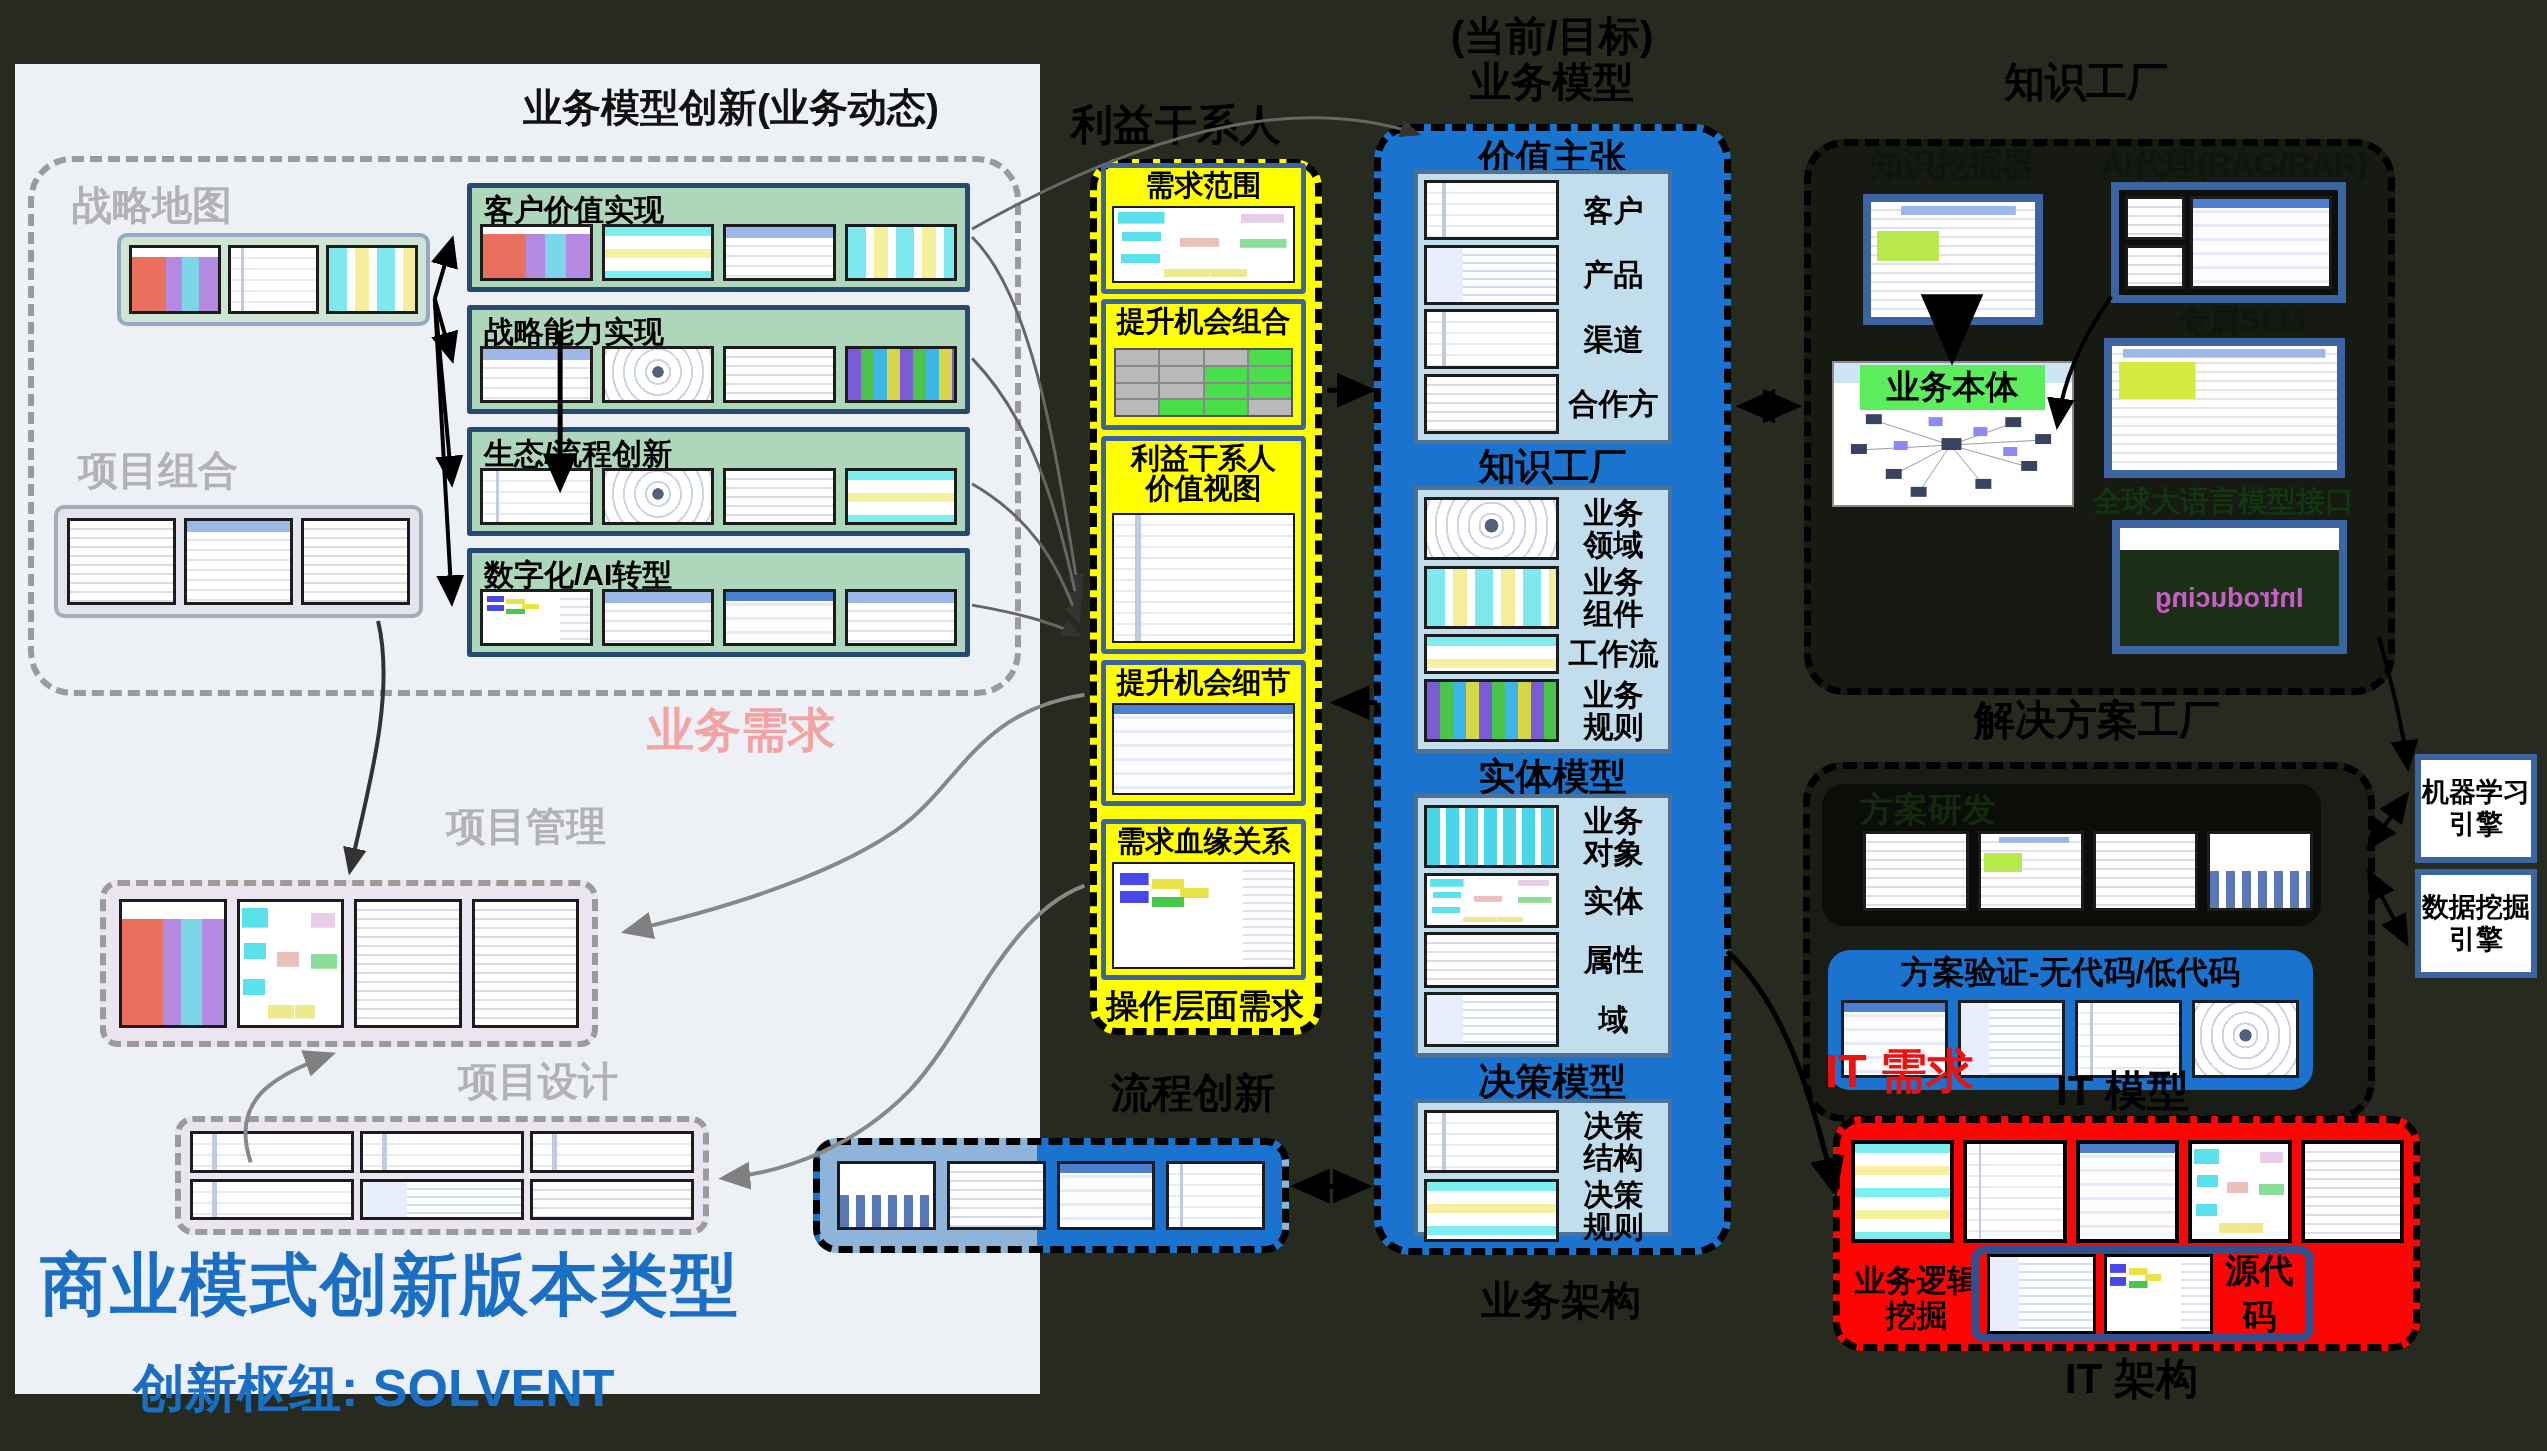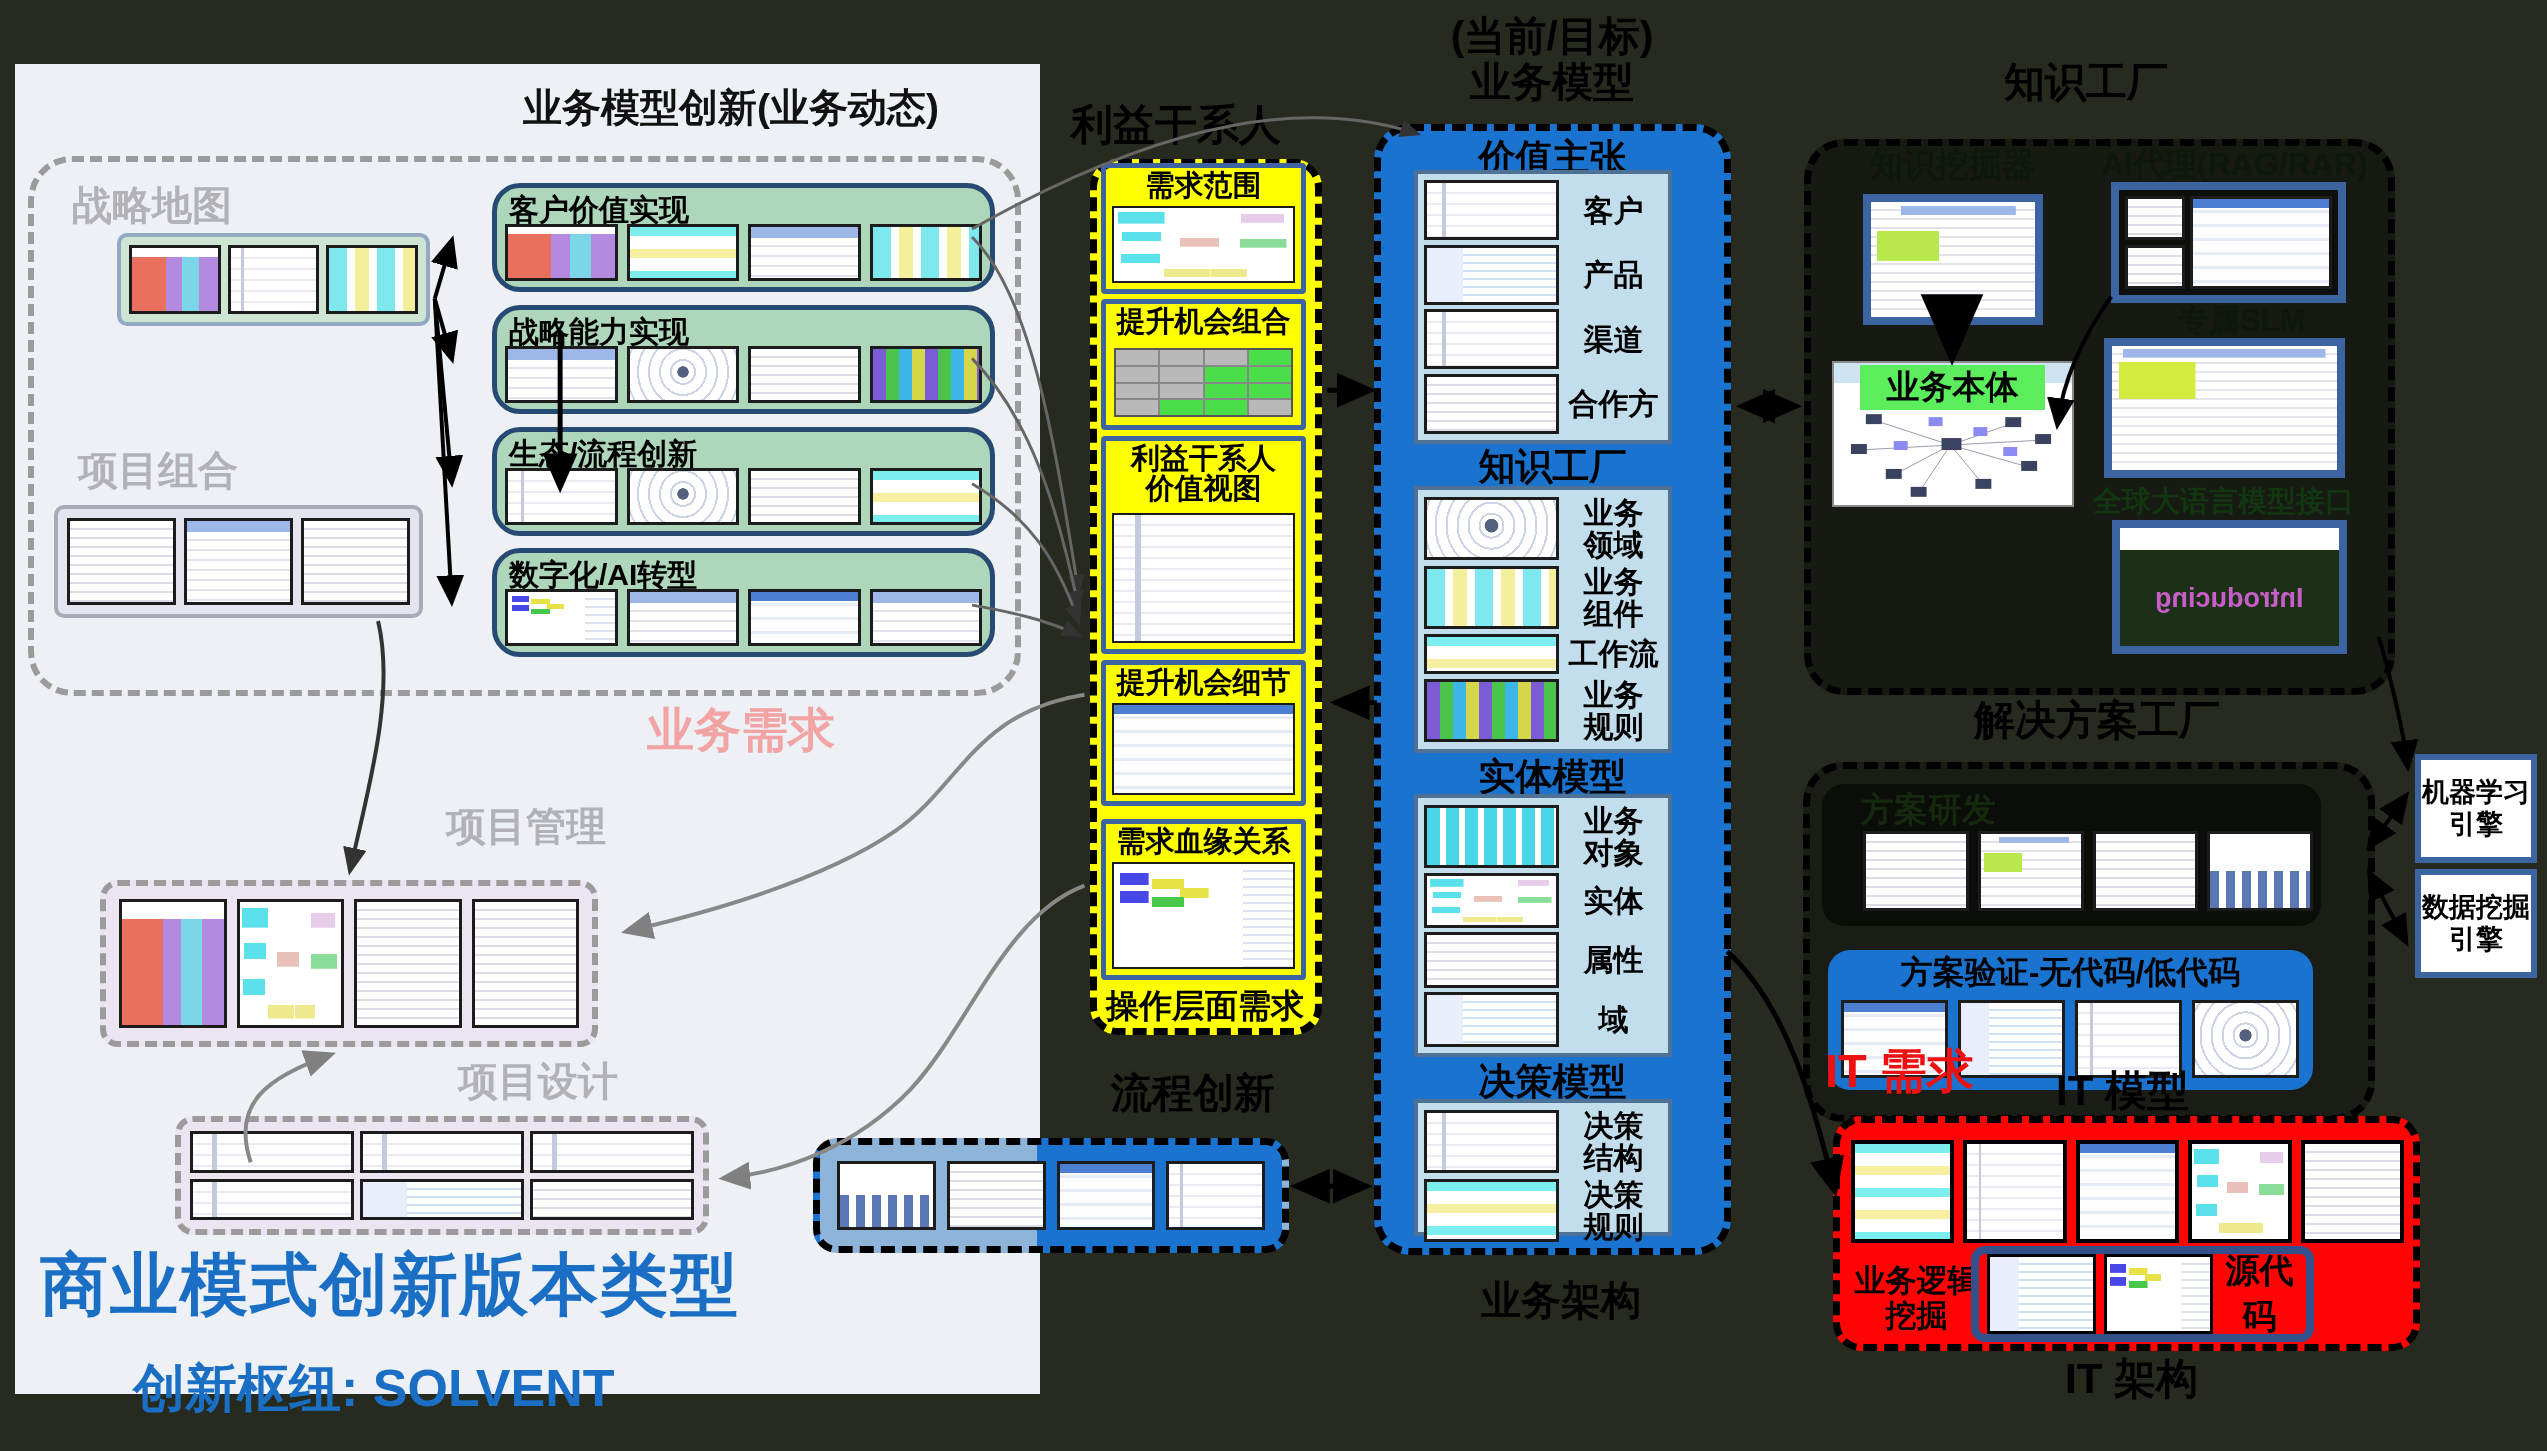--- a/index.html
+++ b/index.html
@@ -9,21 +9,21 @@
   .lbl{position:absolute;font-weight:bold;white-space:pre-line;line-height:1.12;}
   
   .lpanel{left:15px;top:64px;width:1025px;height:1330px;background:#edf1f6;}
   .maintitle{left:502px;top:86px;width:458px;text-align:center;font-size:39px;color:#111;}
   .dash-outer{left:28px;top:156px;width:981px;height:528px;border:6px dashed #9b9b9b;border-radius:44px;}
   .glabel{font-size:40px;color:#b2b2b6;font-weight:bold;}
   .stratpanel{left:117px;top:233px;width:313px;height:93px;background:#cde5d2;border:4px solid #93a9c2;
               border-radius:10px;display:flex;gap:7px;padding:8px;box-sizing:border-box;}
   .portpanel{left:54px;top:505px;width:369px;height:113px;background:#e4e4ee;border:4px solid #a9a9b8;
              border-radius:10px;display:flex;gap:8px;padding:9px;box-sizing:border-box;}
-  .gbox{left:492px;width:503px;height:109px;background:#aed6ba;border:5px solid #274a73;border-radius:28px;
+  .gbox{left:467px;width:503px;height:109px;background:#aed6ba;border:5px solid #274a73;border-radius:3px;
         box-sizing:border-box;}
   .gbox-l{position:absolute;left:12px;top:2px;font-size:30px;font-weight:bold;color:#000;}
   .gbox .trow{position:absolute;left:8px;right:8px;top:36px;bottom:6px;display:flex;gap:9px;}
   .pinklbl{left:647px;top:704px;font-size:47px;color:#f2a3a3;font-weight:bold;}
   .pmbox{left:100px;top:880px;width:498px;height:167px;background:#eae5f1;border:6px dashed #9b9b9b;
          border-radius:18px;display:flex;gap:10px;padding:13px;box-sizing:border-box;}
   .pdbox{left:175px;top:1116px;width:534px;height:119px;background:#eae5f1;border:6px dashed #9b9b9b;
          border-radius:18px;display:grid;grid-template-columns:1fr 1fr 1fr;grid-template-rows:1fr 1fr;
          gap:6px;padding:9px;box-sizing:border-box;}
   .bigtitle{left:40px;top:1246px;font-size:68px;color:#1a6fc4;font-weight:bold;letter-spacing:2px;}

